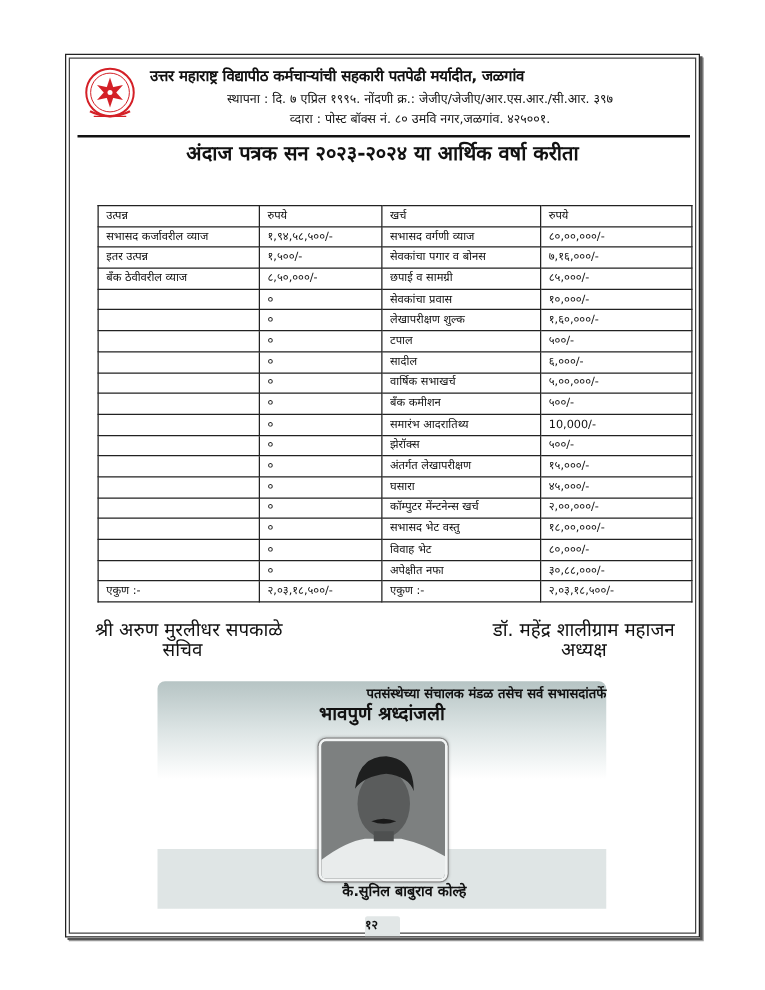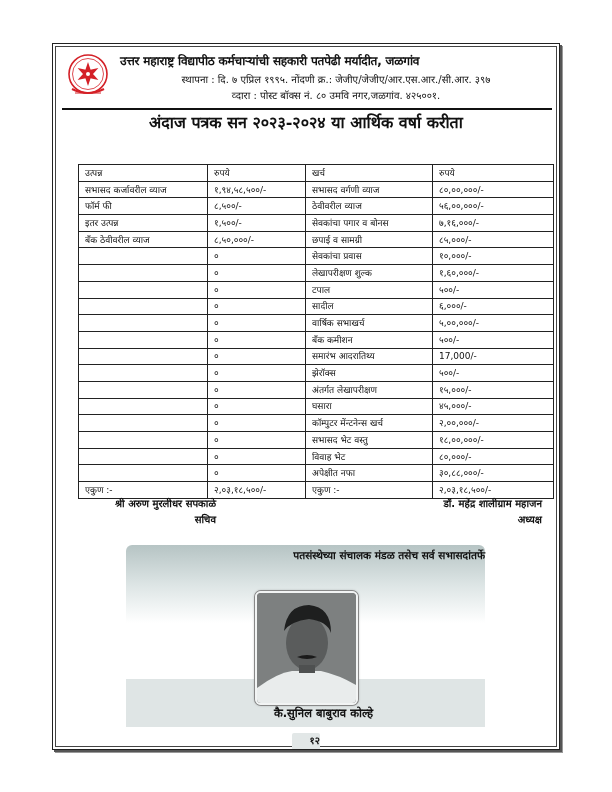--- a/index.html
+++ b/index.html
@@ -42,21 +42,21 @@
       font-size: 9px;
       margin-top: 27px;
     }
     table.budget td, table.budget th {
       border: 1px solid #222; height: 16.7px; padding: 0 6px; text-align: left;
       font-weight: normal; white-space: nowrap; overflow: hidden; line-height: 14px;
     }
     col.c1 { width: 129px; } col.c2 { width: 98px; } col.c3 { width: 127px; } col.c4 { width: 121px; }
 
     .signatures { position: absolute; left: 56px; top: 496px; width: 500px; height: 34px; }
-    .sig { position: absolute; top: 0; text-align: right; font-size: 10px; font-weight: bold; line-height: 16px; white-space: nowrap; }
+    .sig { position: absolute; top: 0; text-align: center; font-size: 15px; font-weight: normal; line-height: 16px; white-space: nowrap; }
     .sig.s1 { left: 20px; width: 140px; }
     .sig.s2 { left: 178px; width: 150px; }
     .sig.s3 { left: 336px; width: 150px; }
 
     .tribute {
       position: absolute; left: 126px; top: 545px; width: 359px; height: 182px;
       border-radius: 6px 6px 0 0;
       background: linear-gradient(to bottom, #b6c4c4 0px, #dde5e5 40px, #ffffff 78px, #ffffff 134px, #dfe5e5 134px, #dfe5e5 182px);
     }
     .tribute-line1 {
@@ -75,21 +75,21 @@
       background: linear-gradient(to bottom, #6f7272 0%, #8a8d8d 55%, #b5b8b8 100%);
     }
     .tribute-name {
       position: absolute; left: 0; top: 160px; width: 100%; text-align: center;
       font-size: 11.5px; font-weight: bold; line-height: 16px; white-space: nowrap; padding-left: 36px;
     }
 
     .page-number {
       position: absolute; left: 292px; top: 733px; width: 28px; height: 16px;
       background: #e2e7e7; border-radius: 2px 2px 0 0;
-      text-align: right; font-size: 10px; font-weight: bold; line-height: 16px;
+      text-align: left; font-size: 10px; font-weight: bold; line-height: 16px;
     }
   </style>
 </head>
 <body>
 
 <div class="page-border"></div>
 
 <div class="header">
   <div class="logo">
     <svg width="46" height="46" viewBox="0 0 46 46">
@@ -132,26 +132,20 @@
     </tr>
   </thead>
   <tbody id="budget-body">
       <tr>
         <td>सभासद कर्जावरील व्याज</td>
         <td>१,९४,५८,५००/-</td>
         <td>सभासद वर्गणी व्याज</td>
         <td>८०,००,०००/-</td>
       </tr>
       <tr>
-        <td>फॉर्म फी</td>
-        <td>८,५००/-</td>
-        <td>ठेवीवरील व्याज</td>
-        <td>५६,००,०००/-</td>
-      </tr>
-      <tr>
         <td>इतर उत्पन्न</td>
         <td>१,५००/-</td>
         <td>सेवकांचा पगार व बोनस</td>
         <td>७,१६,०००/-</td>
       </tr>
       <tr>
         <td>बँक ठेवीवरील व्याज</td>
         <td>८,५०,०००/-</td>
         <td>छपाई व सामग्री</td>
         <td>८५,०००/-</td>
@@ -189,21 +183,21 @@
       <tr>
         <td></td>
         <td>०</td>
         <td>बँक कमीशन</td>
         <td>५००/-</td>
       </tr>
       <tr>
         <td></td>
         <td>०</td>
         <td>समारंभ आदरातिथ्य</td>
-        <td>17,000/-</td>
+        <td>10,000/-</td>
       </tr>
       <tr>
         <td></td>
         <td>०</td>
         <td>झेरॉक्स</td>
         <td>५००/-</td>
       </tr>
       <tr>
         <td></td>
         <td>०</td>
@@ -257,20 +251,21 @@
     <div>सचिव</div>
   </div>
   <div class="sig s3">
     <div>डॉ. महेंद्र शालीग्राम महाजन</div>
     <div>अध्यक्ष</div>
   </div>
 </div>
 
 <div class="tribute">
   <div class="tribute-line1">पतसंस्थेच्या संचालक मंडळ तसेच सर्व सभासदांतर्फे</div>
+  <div class="tribute-line2">भावपुर्ण श्रध्दांजली</div>
   <div class="photo-frame">
     <svg width="99" height="110" viewBox="0 0 99 110">
       <rect width="99" height="110" fill="#7d8080"></rect>
       <path d="M0,110 L0,95 Q20,80 35,78 L64,78 Q82,82 99,92 L99,110 Z" fill="#e9ecec"></path>
       <ellipse cx="50" cy="50" rx="21" ry="27" fill="#5a5c5c"></ellipse>
       <path d="M27,38 Q30,12 52,12 Q74,14 74,40 Q70,28 52,26 Q34,28 27,38 Z" fill="#1e1f1f"></path>
       <path d="M40,64 Q50,60 60,64 Q50,68 40,64 Z" fill="#1a1a1a"></path>
       <rect x="42" y="72" width="16" height="8" fill="#4e5050"></rect>
     </svg>
   </div>

